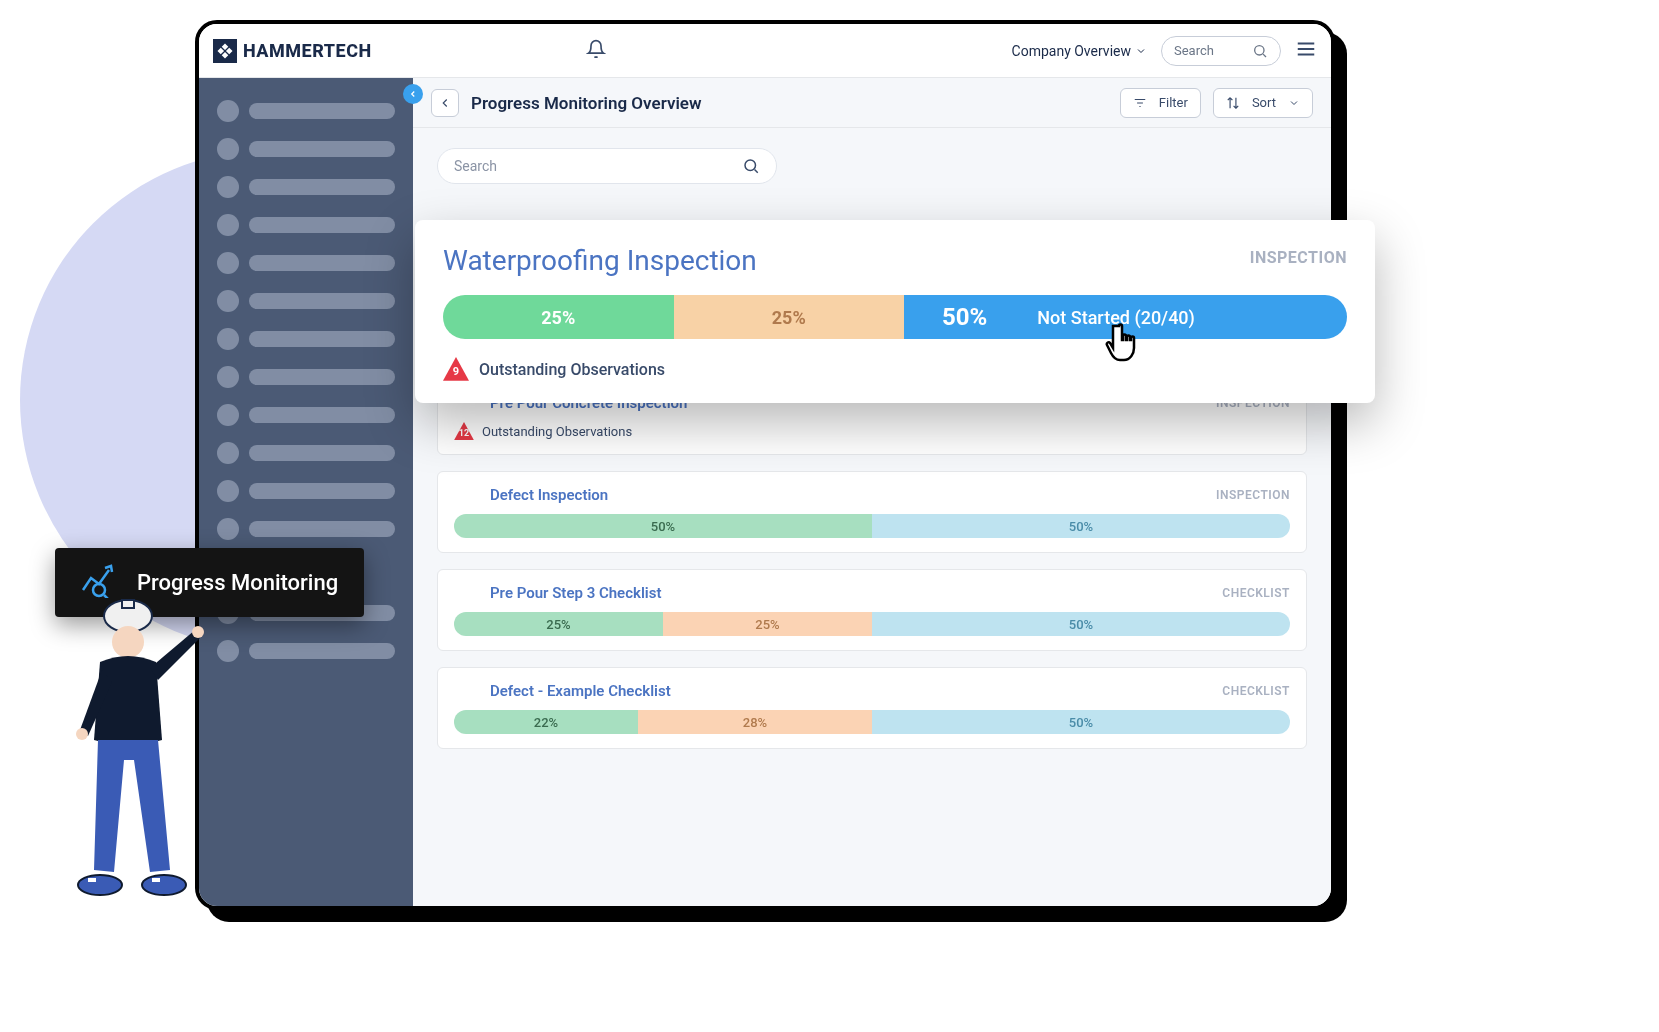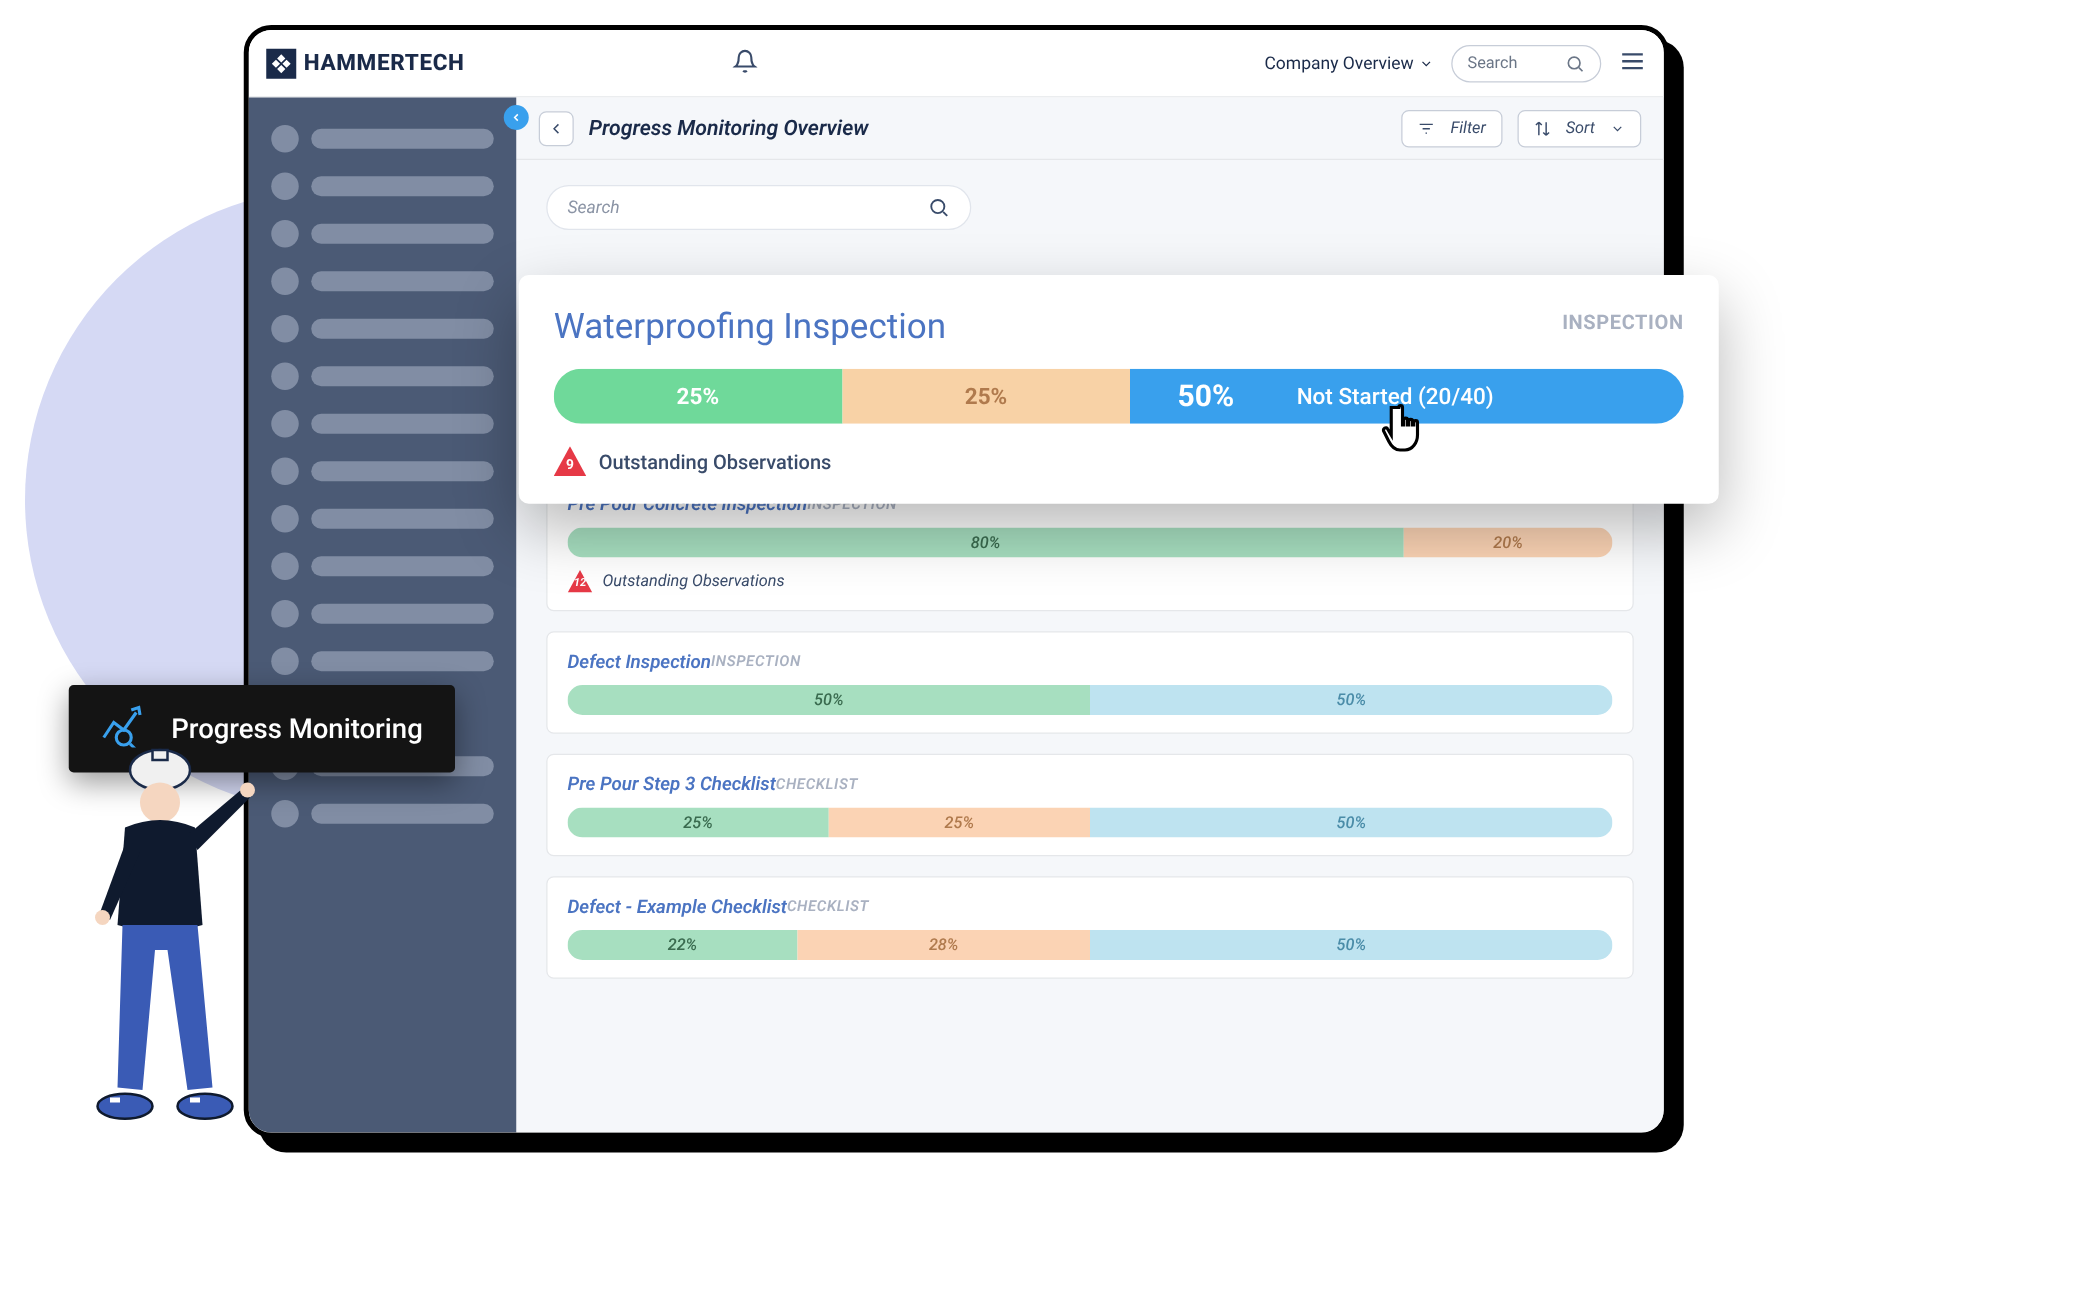--- a/index.html
+++ b/index.html
@@ -13,42 +13,42 @@
 .brand { display: flex; align-items: center; gap: 6px; font-weight: 800; color: #1a2a49; letter-spacing: 0.5px; font-size: 18px; }
 .brand-icon { width: 24px; height: 24px; background: #1a2a49; display: flex; align-items: center; justify-content: center; }
 .brand-icon svg { width: 16px; height: 16px; }
 .bell { margin-left: 200px; color: #394b6a; }
 .topbar-spacer { flex: 1; }
 .company-link { color: #1a2a49; font-size: 14px; display: flex; align-items: center; gap: 4px; cursor: pointer; }
 .search-pill { border: 1px solid #c7cdd8; border-radius: 20px; height: 30px; display: flex; align-items: center; padding: 0 12px; gap: 10px; color: #6b7687; font-size: 13px; width: 120px; }
 .search-pill span.ph { flex: 1; }
 .hamburger { color: #394b6a; cursor: pointer; }
 
-.body-row { display: flex; height: calc(100% - 54px); font-style: italic; }
+.body-row { display: flex; height: calc(100% - 54px); }
 
 .sidebar { width: 214px; background: #4b5a75; padding: 22px 18px; display: flex; flex-direction: column; gap: 16px; position: relative; }
 .collapse-badge { position: absolute; right: -10px; top: 6px; width: 20px; height: 20px; background: #39a0ed; border-radius: 50%; display: flex; align-items: center; justify-content: center; color: #fff; font-size: 12px; }
 .side-item { display: flex; align-items: center; gap: 10px; opacity: 0.85; }
 .side-dot { width: 22px; height: 22px; border-radius: 50%; background: #8b97ad; }
 .side-bar { height: 16px; border-radius: 8px; background: #8b97ad; flex: 1; }
 .side-gap { height: 30px; }
 
 .main { flex: 1; background: #f5f7fa; display: flex; flex-direction: column; }
 .main-header { height: 50px; display: flex; align-items: center; padding: 0 18px; gap: 12px; border-bottom: 1px solid #e5e7ea; }
 .back-btn { width: 28px; height: 28px; border: 1px solid #c7cdd8; border-radius: 6px; display: flex; align-items: center; justify-content: center; color: #394b6a; background: #fff; }
 .page-title { font-weight: 600; font-size: 17px; color: #1a2a49; }
 .hdr-spacer { flex: 1; }
 .pill-btn { border: 1px solid #c7cdd8; border-radius: 6px; height: 30px; padding: 0 12px; display: flex; align-items: center; gap: 12px; font-size: 13px; color: #394b6a; background: #fff; }
 
 .content { padding: 20px 24px; overflow: visible; }
 .search-bar { background: #fff; border: 1px solid #e1e5ec; border-radius: 20px; height: 36px; width: 340px; display: flex; align-items: center; padding: 0 16px; color: #8b94a5; font-size: 14px; gap: 10px; margin-bottom: 20px; }
 .search-bar .ph { flex: 1; }
 
 .card { background: #fff; border: 1px solid #e5e7ea; border-radius: 6px; padding: 14px 16px; margin-bottom: 16px; }
-.card-head { display: flex; align-items: center; margin-bottom: 10px; }
+.card-head { display: flex; align-items: center; justify-content: space-between; margin-bottom: 10px; margin-left: 36px; }
 .card-title { color: #4b74c2; font-weight: 600; font-size: 15px; }
 .card-tag { color: #a9b1c1; font-size: 12px; font-weight: 600; letter-spacing: 0.5px; }
 .bar { display: flex; height: 24px; border-radius: 12px; overflow: hidden; font-size: 13px; font-weight: 500; }
 .seg { display: flex; align-items: center; justify-content: center; color: #4a7a5e; }
 .seg.green { background: #a7dfc0; color: #3a6b4f; }
 .seg.peach { background: #fbd3b4; color: #b07a4d; }
 .seg.blue { background: #bee3f0; color: #4a8ca8; }
 .obs { display: flex; align-items: center; gap: 8px; margin-top: 10px; font-size: 13px; color: #394b6a; }
 .tri { width: 20px; height: 18px; position: relative; }
 .tri svg { width: 100%; height: 100%; }
@@ -217,24 +217,20 @@
             </svg>
         </div>
 
         <div style="height:175px"></div>
 
         <div id="cards">
             <div class="card">
               <div class="card-head">
                 <div class="card-title">Pre Pour Concrete Inspection</div>
                 <div class="card-tag">INSPECTION</div>
-              </div>
-              <div class="bar">
-                <div class="seg green" style="width: 80%;">80%</div>
-                <div class="seg peach" style="width: 20%;">20%</div>
               </div>
               <div class="obs">
                 <div class="tri"><svg viewBox="0 0 24 22">
                     <path fill="#e63946" d="M12 0 L24 22 L0 22 Z"></path>
                   </svg><div class="tri-num">12</div></div>
                 <span>Outstanding Observations</span>
               </div>
             </div>
             <div class="card">
               <div class="card-head">

